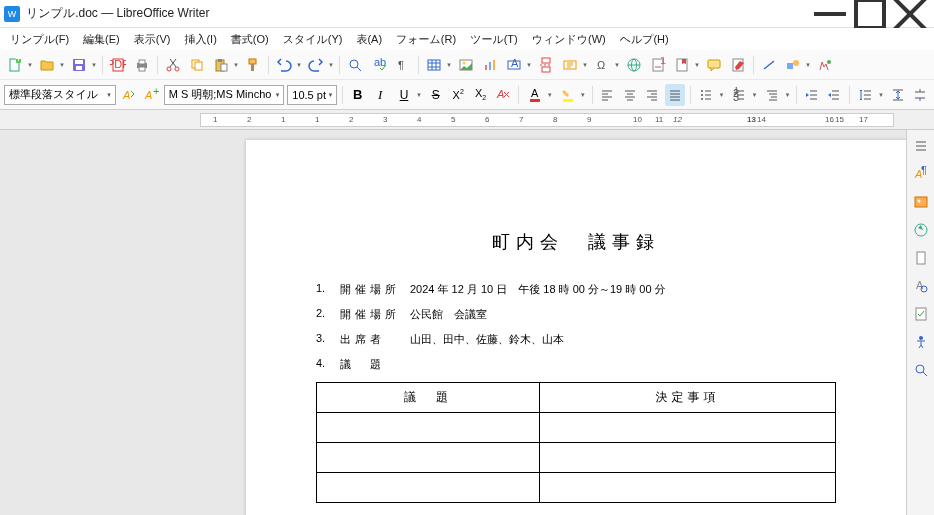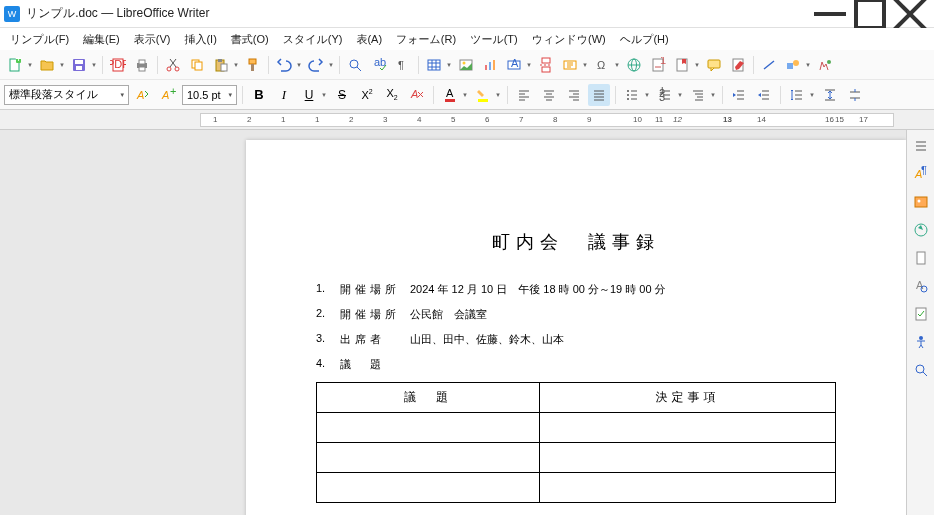--- a/index.html
+++ b/index.html
@@ -319,20 +319,24 @@
         <text x="2" y="12" font-size="10" fill="#e90" font-style="italic">A</text>
         <path d="M10 4l3 3-3 3" fill="none" stroke="#3a3"></path>
       </svg>
     </div>
   <div class="tbtn">
       <svg viewBox="0 0 16 16">
         <text x="2" y="12" font-size="10" fill="#e90" font-style="italic">A</text>
         <text x="10" y="8" font-size="8" fill="#3a3">+</text>
       </svg>
     </div>
+  <div class="combo" style="width:135px">
+      <span>M S 明朝;MS Mincho</span>
+      <span class="arr">▾</span>
+    </div>
   <div class="combo" style="width:55px">
       <span>10.5 pt</span>
       <span class="arr">▾</span>
     </div>
   <div class="tsep"></div>
   <div class="tbtn">
       <b style="font-size:13px">B</b>
     </div>
   <div class="tbtn">
       <i style="font-size:13px;font-family:serif">I</i>
@@ -505,21 +509,21 @@
       <span class="num" style="left: 182px;">3</span>
       <span class="num" style="left: 216px;">4</span>
       <span class="num" style="left: 250px;">5</span>
       <span class="num" style="left: 284px;">6</span>
       <span class="num" style="left: 318px;">7</span>
       <span class="num" style="left: 352px;">8</span>
       <span class="num" style="left: 386px;">9</span>
       <span class="num" style="left: 420px; margin-left: 12px;">10</span>
       <span class="num" style="left: 454px;">11</span>
       <span class="num" style="left: 472px; font-style: italic;">12</span>
-      <span class="num" style="left: 522px; font-weight: bold;">13</span>
+      <span class="num" style="left: 546px; font-weight: bold;">13</span>
       <span class="num" style="left: 556px;">14</span>
       <span class="num" style="left: 590px; margin-left: 44px;">15</span>
       <span class="num" style="left: 624px;">16</span>
       <span class="num" style="left: 658px;">17</span>
     </div>
 </div>
 
 <div class="workarea">
   <div class="canvas">
     <div class="page">

